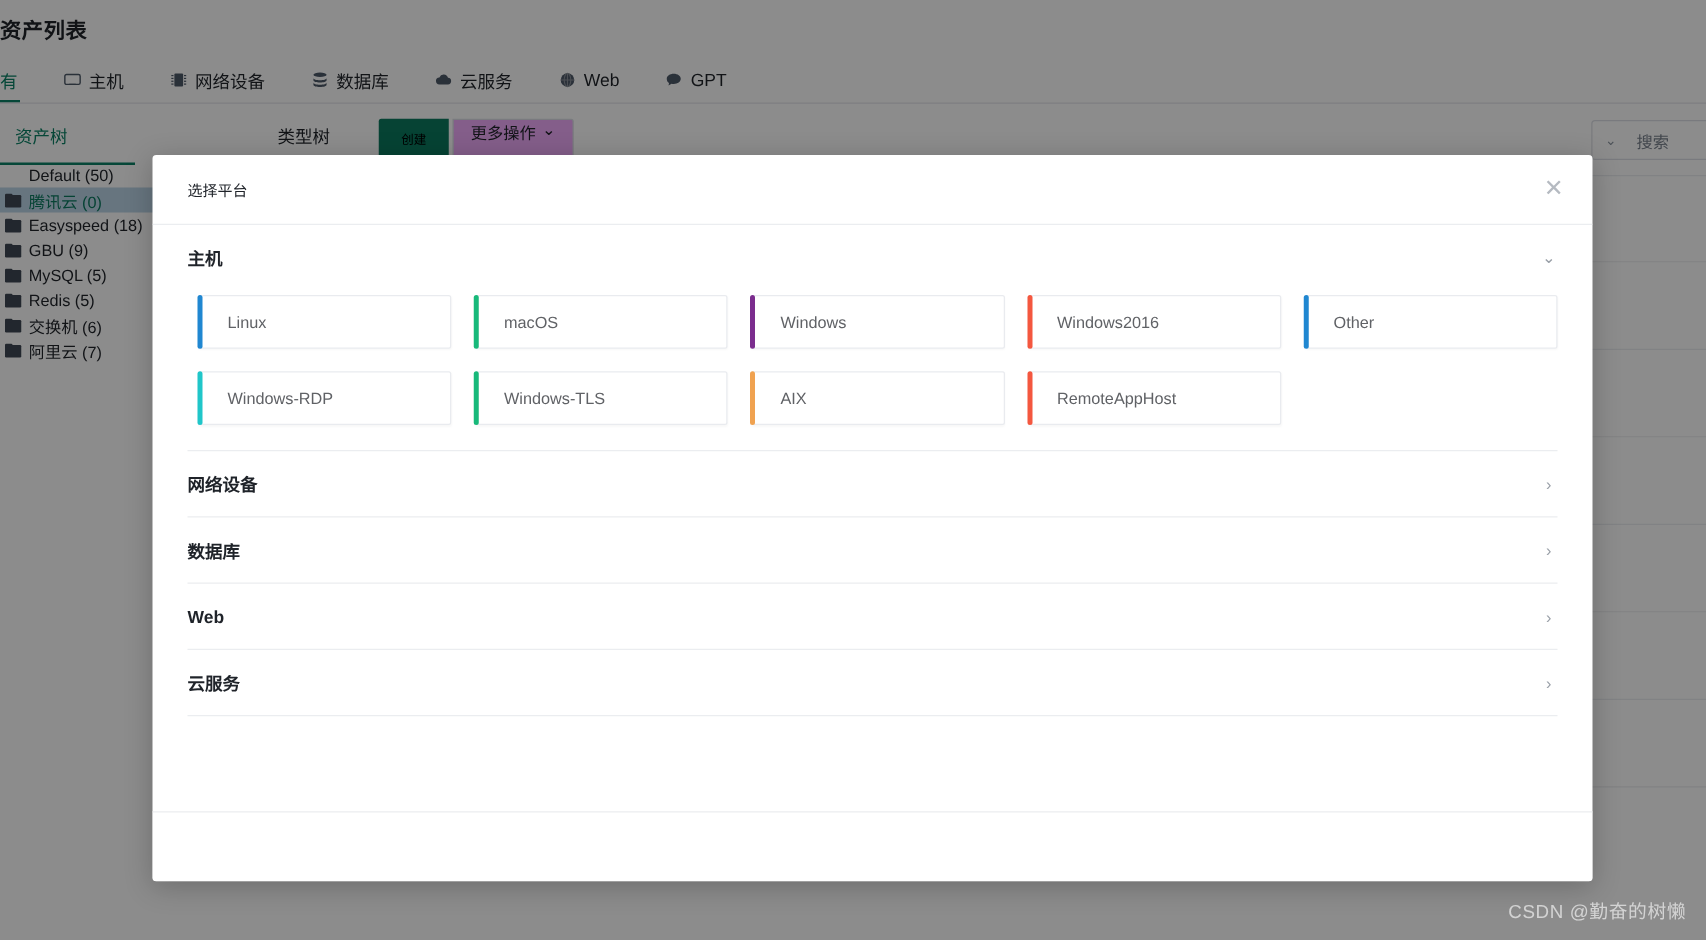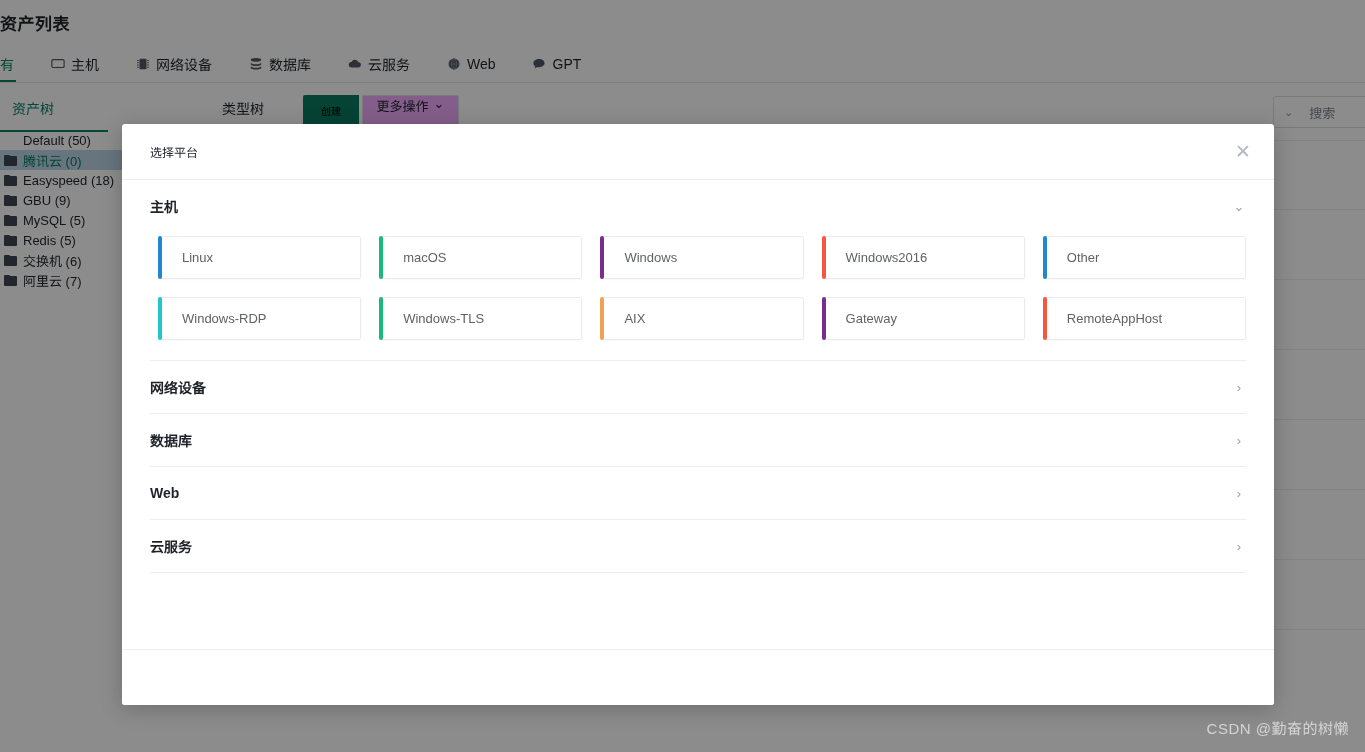--- a/index.html
+++ b/index.html
@@ -534,24 +534,20 @@
           </div>
           <div class="card">
             <span class="bar" style="background: rgb(24, 185, 122);"></span>
             <span>Windows-TLS</span>
           </div>
           <div class="card">
             <span class="bar" style="background: rgb(240, 162, 80);"></span>
             <span>AIX</span>
           </div>
           <div class="card">
-            <span class="bar" style="background: rgb(123, 45, 142);"></span>
-            <span>Gateway</span>
-          </div>
-          <div class="card">
             <span class="bar" style="background: rgb(244, 87, 63);"></span>
             <span>RemoteAppHost</span>
           </div>
         </div>
         <div class="section-divider"></div>
         <div class="section-head">
           <span class="s-title">网络设备</span>
           <span class="s-chev">›</span>
         </div>
         <div class="section-divider"></div>

